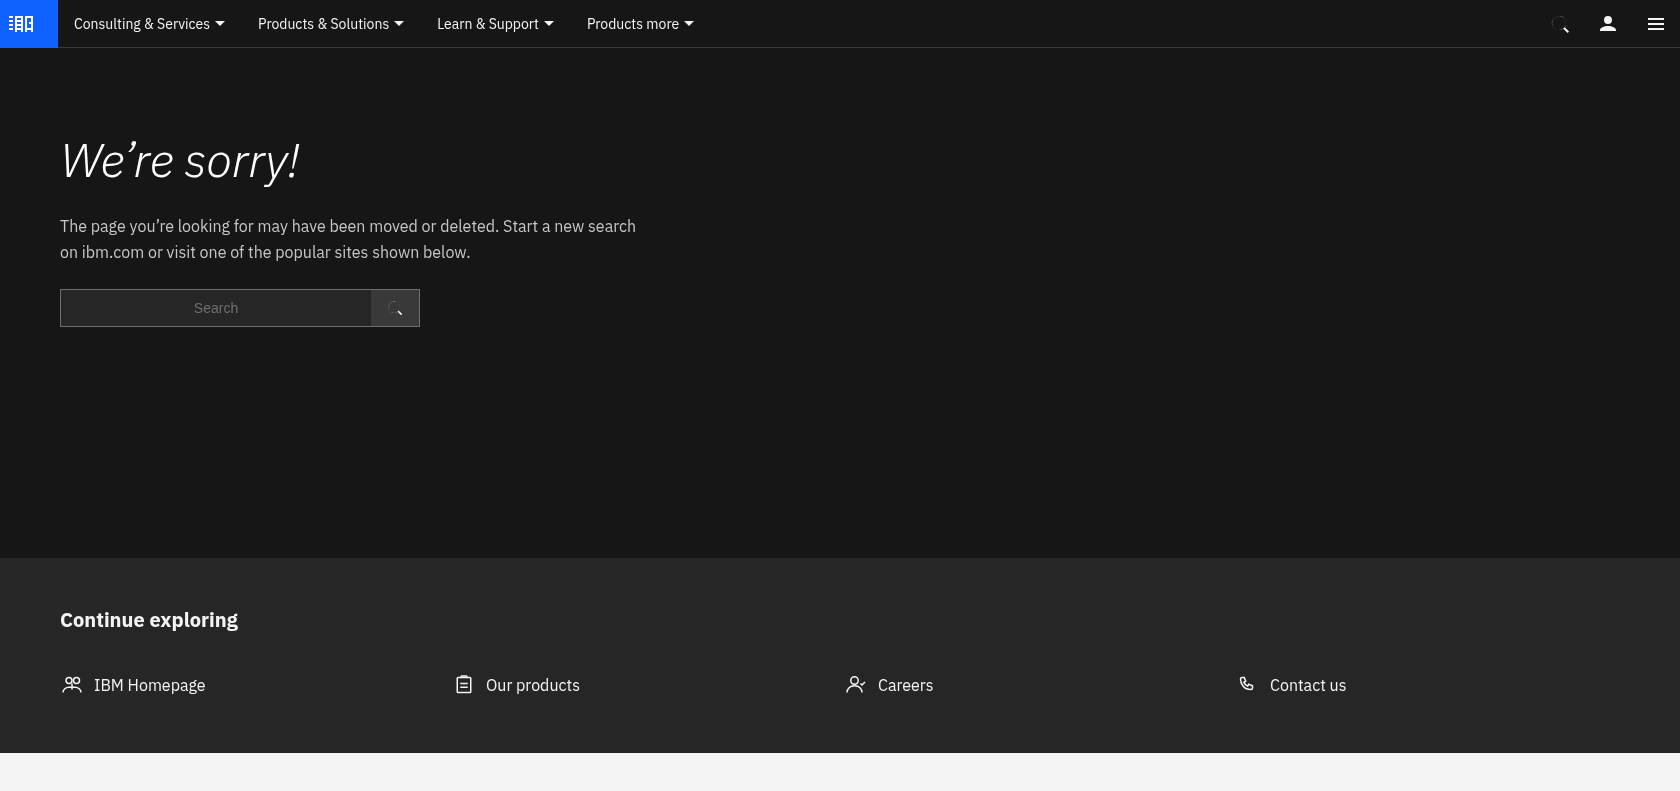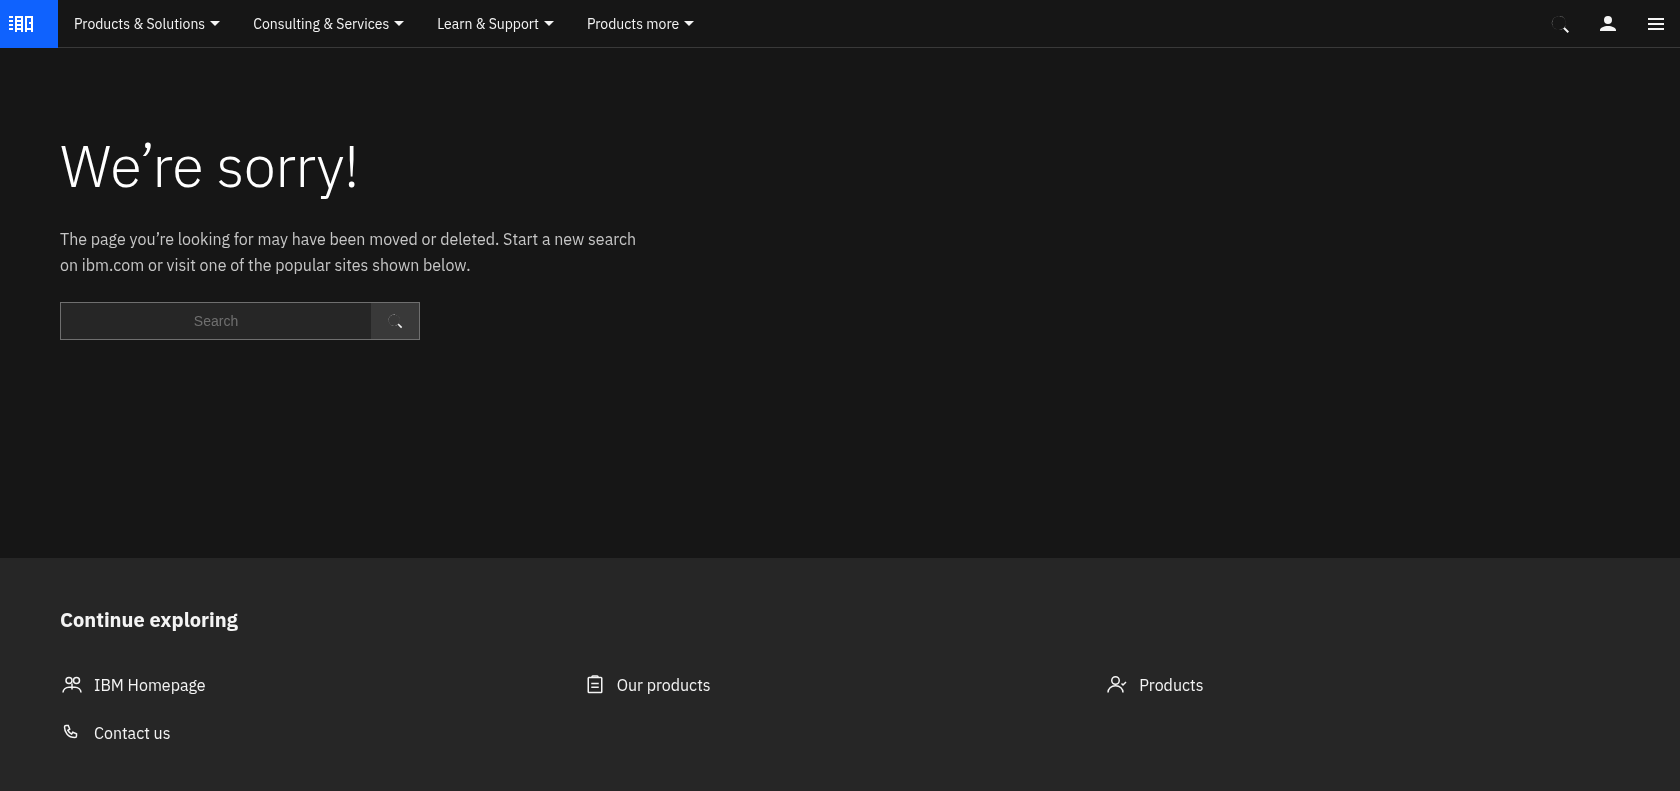--- a/index.html
+++ b/index.html
@@ -60,25 +60,26 @@
     .nav-icon-btn svg { width: 20px; height: 20px; fill: #f4f4f4; }
 
     
     .hero {
       margin-top: 48px;
       background: #161616;
       min-height: 510px;
       padding: 80px 60px 80px 60px;
     }
     .hero h1 {
-      font-size: 58px;
+      font-size: 48px;
       font-weight: 300;
       color: #fff;
       margin-bottom: 24px;
       letter-spacing: -0.5px;
+      font-style: italic;
     }
     .hero p {
       font-size: 16px;
       color: #c6c6c6;
       max-width: 580px;
       line-height: 1.6;
       margin-bottom: 24px;
     }
     .search-box {
       display: flex;
@@ -115,21 +116,21 @@
       padding: 48px 60px;
     }
     .continue-section h2 {
       font-size: 20px;
       font-weight: 700;
       color: #f4f4f4;
       margin-bottom: 32px;
     }
     .explore-grid {
       display: grid;
-      grid-template-columns: repeat(3, 1fr);
+      grid-template-columns: repeat(4, 1fr);
       gap: 8px;
     }
     .explore-item {
       display: flex;
       align-items: center;
       gap: 10px;
       font-size: 16px;
       color: #f4f4f4;
       cursor: pointer;
       padding: 8px 0;
@@ -164,27 +165,27 @@
       <rect x="16" y="0" width="8" height="2"></rect>
         <rect x="16" y="12" width="8" height="2"></rect>
       <rect x="16" y="0" width="2" height="16"></rect>
       <rect x="20" y="6" width="4" height="2"></rect>
       <rect x="22" y="0" width="2" height="8"></rect>
         <rect x="22" y="8" width="2" height="8"></rect>
     </svg>
   </div>
   <div class="nav-links">
     <div class="nav-link">
+      <span>Consulting &amp; Services</span>
+      <svg viewBox="0 0 12 12" xmlns="http://www.w3.org/2000/svg">
+          <path d="M6 8L1 3h10z"></path>
+        </svg>
+    </div>
+    <div class="nav-link">
       <span>Products &amp; Solutions</span>
-      <svg viewBox="0 0 12 12" xmlns="http://www.w3.org/2000/svg">
-          <path d="M6 8L1 3h10z"></path>
-        </svg>
-    </div>
-    <div class="nav-link">
-      <span>Consulting &amp; Services</span>
       <svg viewBox="0 0 12 12" xmlns="http://www.w3.org/2000/svg">
           <path d="M6 8L1 3h10z"></path>
         </svg>
     </div>
     <div class="nav-link">
       <span>Learn &amp; Support</span>
       <svg viewBox="0 0 12 12" xmlns="http://www.w3.org/2000/svg">
           <path d="M6 8L1 3h10z"></path>
         </svg>
     </div>
@@ -252,21 +253,21 @@
       </svg>
       <span>Our products</span>
     </div>
 
     <div class="explore-item">
       <svg class="explore-icon" viewBox="0 0 32 32" xmlns="http://www.w3.org/2000/svg" fill="none" stroke="#f4f4f4" stroke-width="2">
         <circle cx="14" cy="10" r="5"></circle>
         <path d="M4 26c0-5 4-9 10-9s10 4 10 9"></path>
         <path d="M22 14l2 2 4-4" stroke="#f4f4f4"></path>
       </svg>
-      <span>Products</span>
+      <span>Careers</span>
     </div>
 
     <div class="explore-item">
       <svg class="explore-icon" viewBox="0 0 32 32" xmlns="http://www.w3.org/2000/svg" fill="none" stroke="#f4f4f4" stroke-width="2">
         <path d="M6 8a2 2 0 012-2h3l2 5-2.5 1.5a11 11 0 005 5L17 15l5 2v3a2 2 0 01-2 2C10 22 6 14 6 8z"></path>
       </svg>
       <span>Contact us</span>
     </div>
 
   </div>

